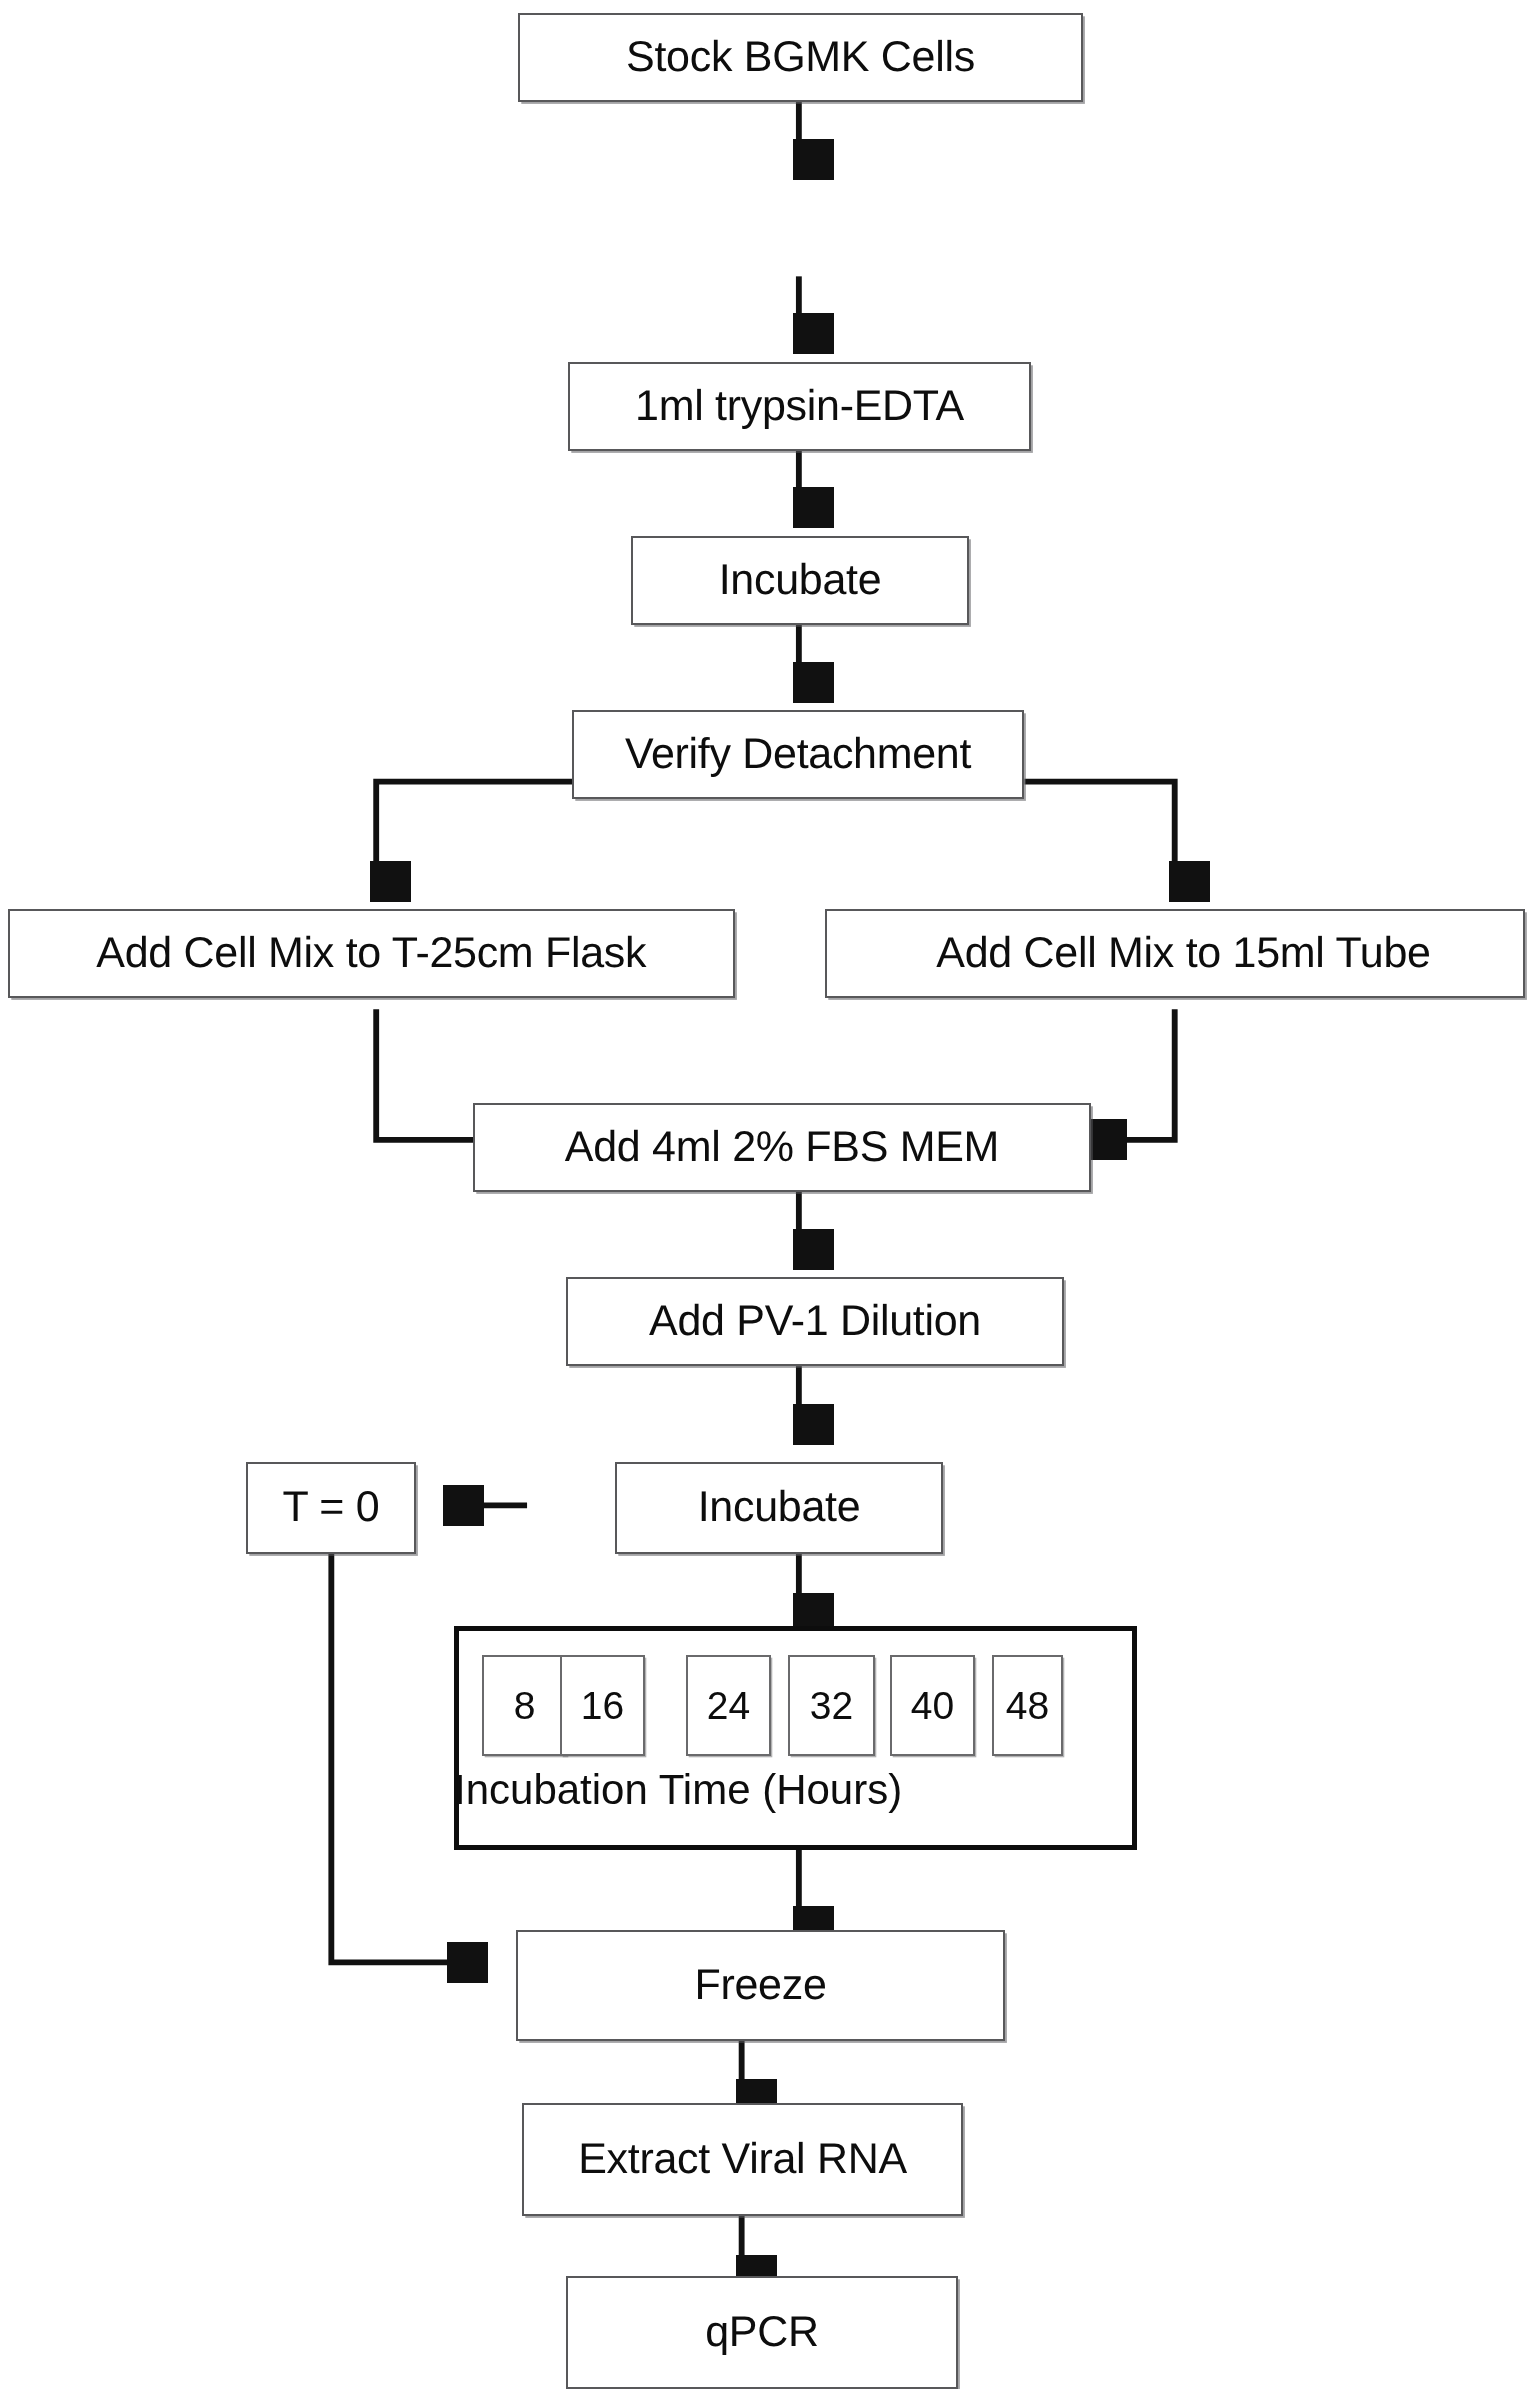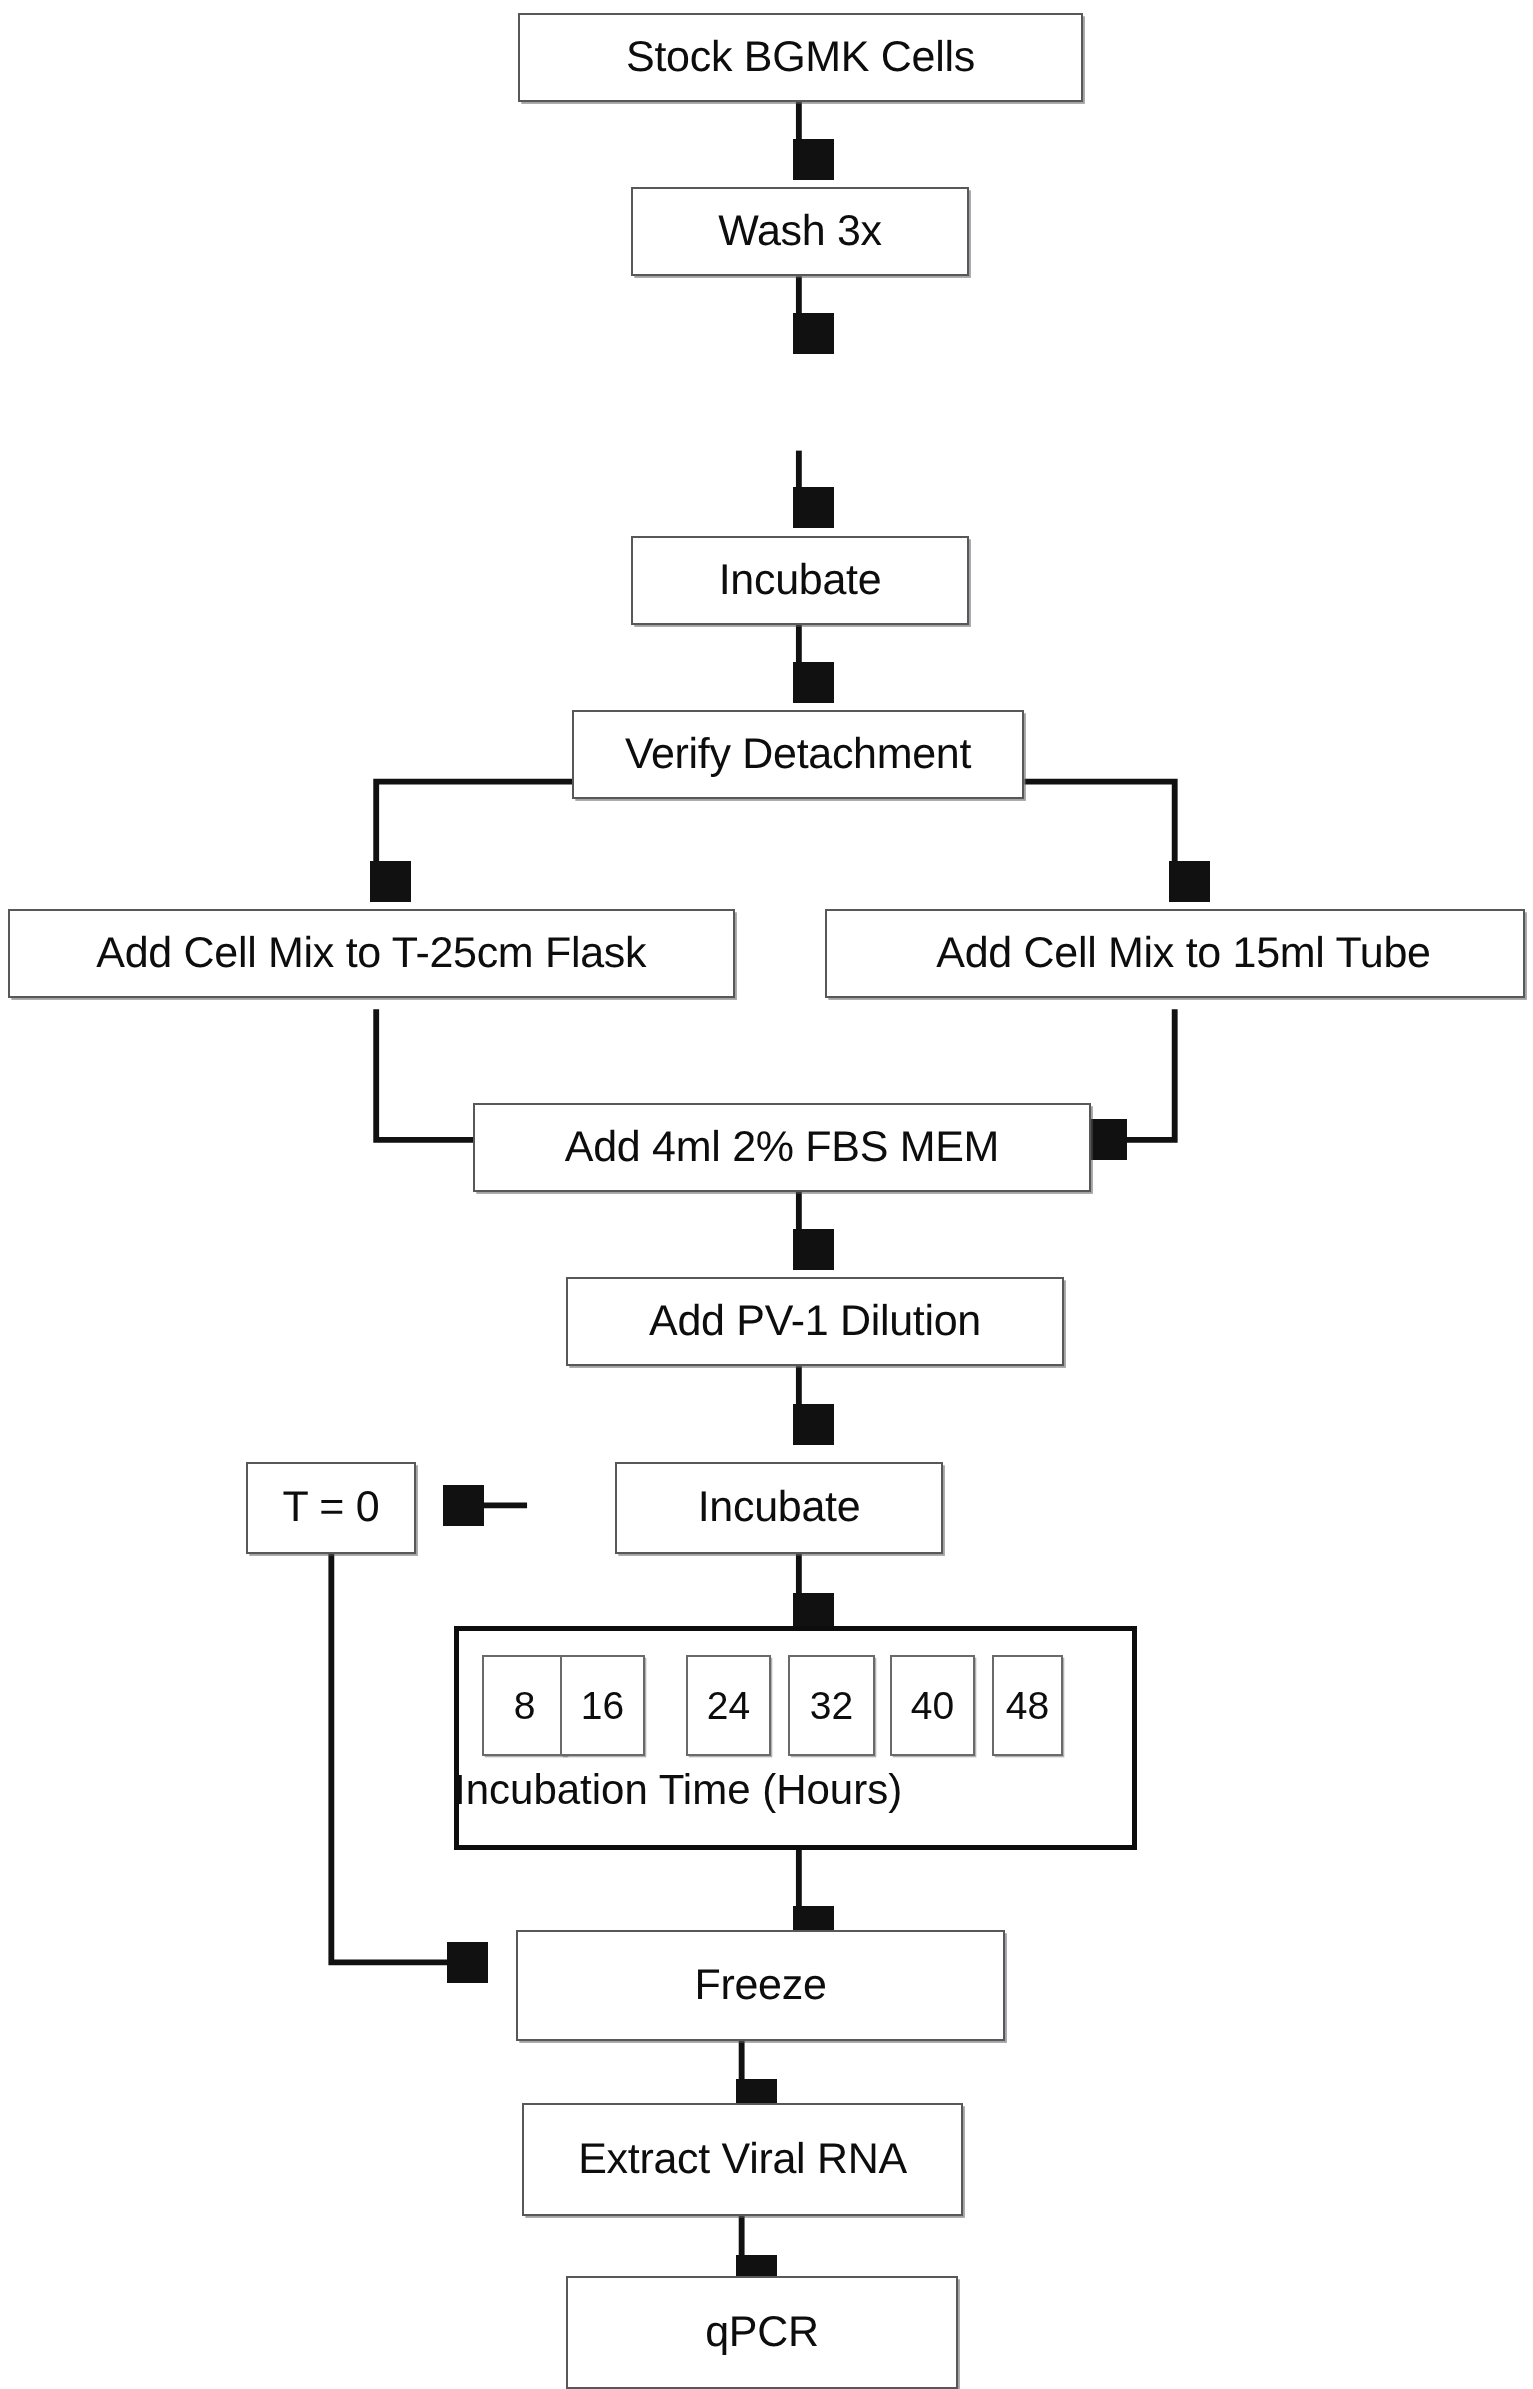--- a/index.html
+++ b/index.html
@@ -113,24 +113,24 @@
 
     <line x1="1140" y1="3138" x2="1140" y2="3228" marker-end="url(#ah-down)"></line>
 
     <line x1="1140" y1="3408" x2="1140" y2="3500" marker-end="url(#ah-down)"></line>
   </svg>
 
   <div class="node" style="left:518px; top:13px; width:565px; height:89px;">
     <span>Stock BGMK Cells</span>
   </div>
 
-  <div class="node" style="left:631px; top:187px; width:338px; height:89px;">
-    <span>Wash 3x</span>
-  </div>
-
+
+  <div class="node" style="left:568px; top:362px; width:463px; height:89px;">
+    <span>1ml trypsin-EDTA</span>
+  </div>
 
   <div class="node" style="left:631px; top:536px; width:338px; height:89px;">
     <span>Incubate</span>
   </div>
 
   <div class="node" style="left:572px; top:710px; width:452px; height:89px;">
     <span>Verify Detachment</span>
   </div>
 
   <div class="node" style="left:7.8px; top:909px; width:727px; height:89px;">

